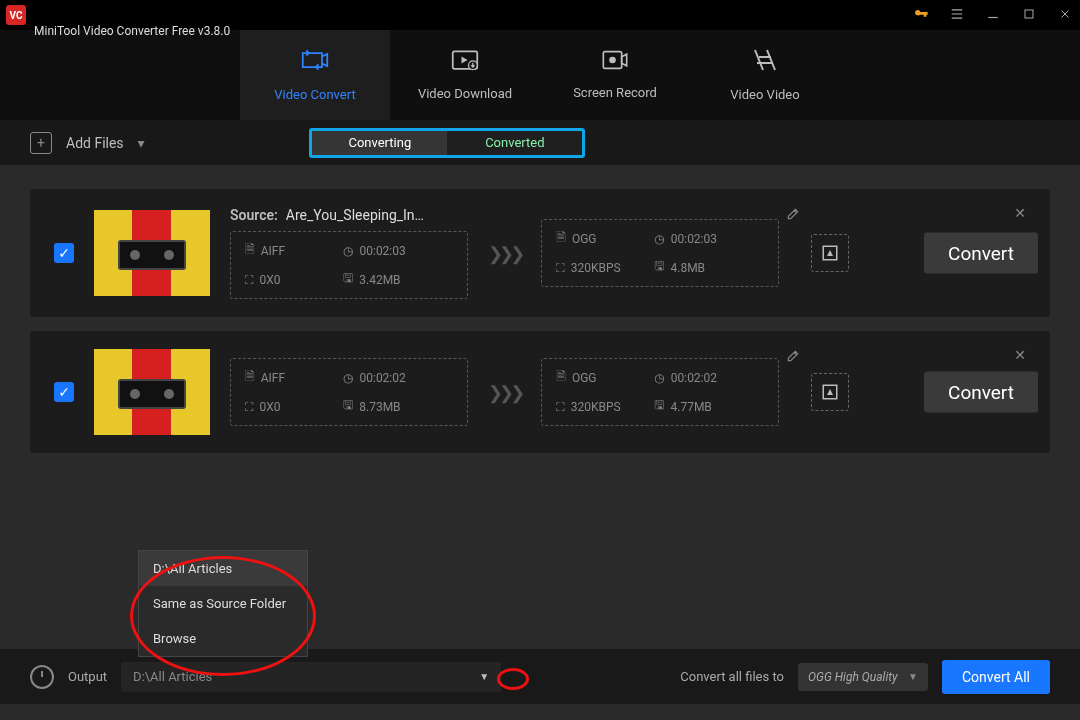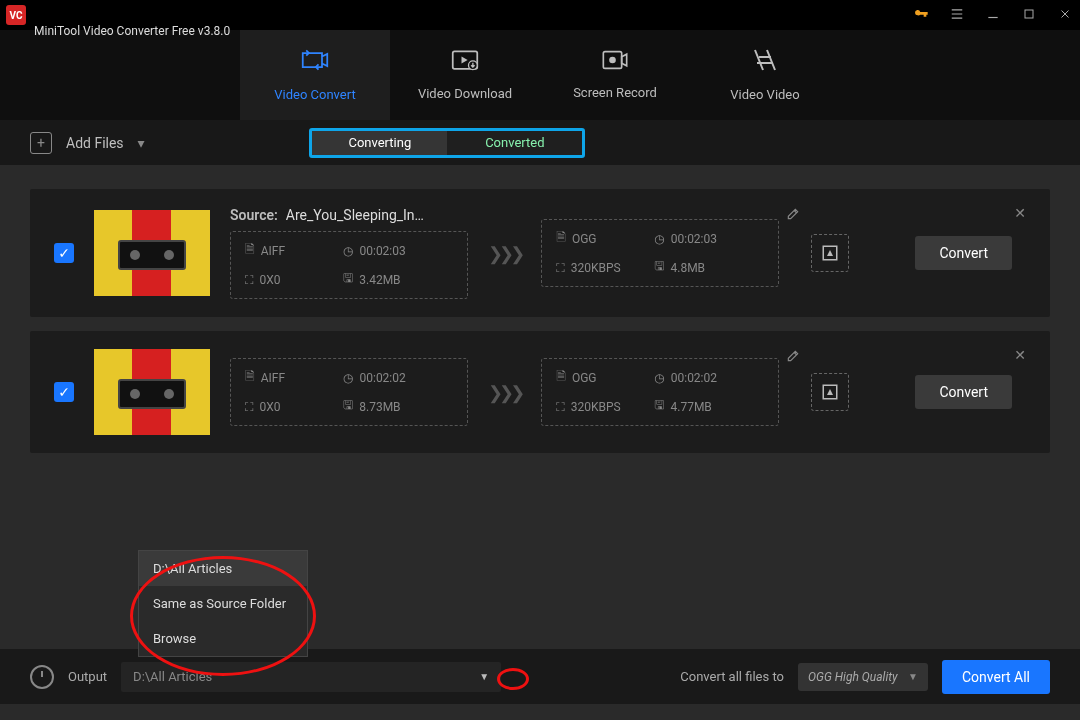--- a/index.html
+++ b/index.html
@@ -37,21 +37,21 @@
 .col { display:flex; flex-direction:column; gap:8px; }
 .lbl { font-size:14px; color:#888; }
 .lbl strong { color:#bdbdbd; font-weight:600; margin-right:8px; }
 .lbl .fname { color:#ddd; }
 .metabox { border:1.5px dashed #555; border-radius:3px; padding:8px 14px; display:grid; grid-template-columns:90px 110px; row-gap:8px; column-gap:8px; font-size:12px; color:#888; }
 .metabox .cell { display:flex; align-items:center; gap:6px; }
 .arrows { color:#555; font-size:18px; letter-spacing:-4px; }
 .fmtbtn { width:38px; height:38px; border:1.5px dashed #666; border-radius:3px; display:flex; align-items:center; justify-content:center; color:#bbb; cursor:pointer; font-size:16px; margin-left:12px; }
 .editicon { position:absolute; right:250px; top:18px; color:#888; cursor:pointer; font-size:14px; }
 .closex { position:absolute; right:24px; top:16px; color:#888; cursor:pointer; font-size:14px; }
-.convertbtn { position:absolute; right:38px; top:50%; transform:translateY(-50%); background:#3a3a3a; color:#fff; padding:9px 24px; border-radius:3px; font-size:14px; cursor:pointer; }
+.convertbtn { position:absolute; right:12px; top:50%; transform:translateY(-50%); background:#3a3a3a; color:#fff; padding:9px 24px; border-radius:3px; font-size:19px; cursor:pointer; }
 
 .bottombar { position:absolute; bottom:16px; left:0; right:0; height:55px; background:#191919; display:flex; align-items:center; padding:0 30px; gap:14px; font-size:13px; color:#aaa; }
 .alarm { width:24px; height:24px; border:2px solid #888; border-radius:50%; position:relative; }
 .alarm::before { content:""; position:absolute; width:2px; height:6px; background:#888; left:50%; top:4px; transform:translateX(-50%); }
 .outsel { flex:0 0 380px; height:30px; background:#242424; border-radius:2px; display:flex; align-items:center; padding:0 12px; color:#888; font-size:13px; position:relative; }
 .outsel .dd { margin-left:auto; color:#bbb; font-size:10px; }
 .fmtsel { flex:0 0 130px; height:28px; background:#333; border-radius:3px; display:flex; align-items:center; padding:0 10px; color:#aaa; font-size:12px; overflow:hidden; white-space:nowrap; cursor:pointer;font-style:italic; }
 .fmtsel .dd { margin-left:auto; color:#888; font-size:10px; }
 .convall { background:#1976ff; color:#fff; padding:9px 20px; border-radius:3px; font-size:14px; cursor:pointer; }
 

